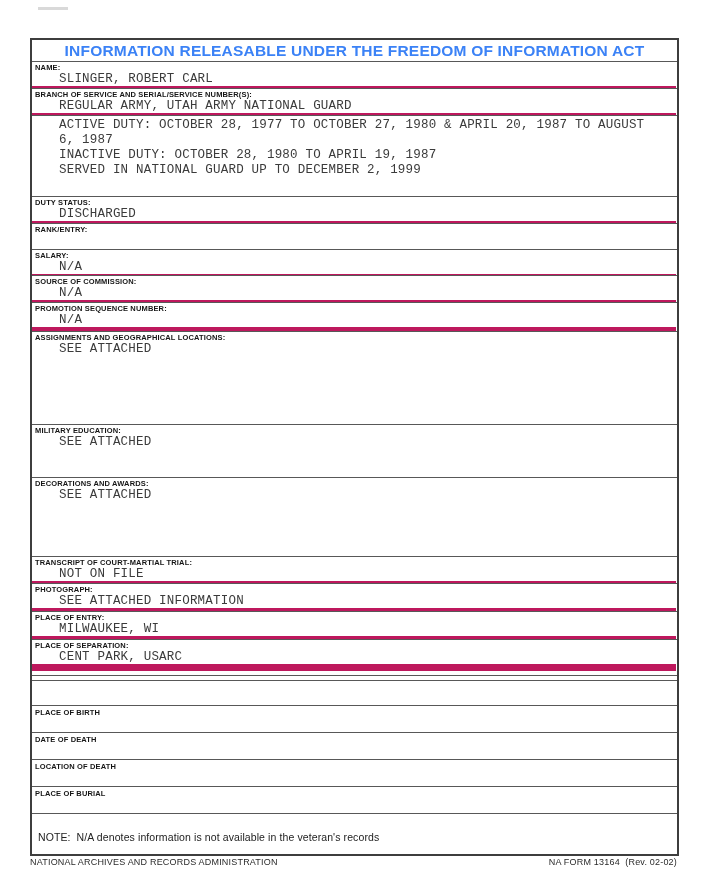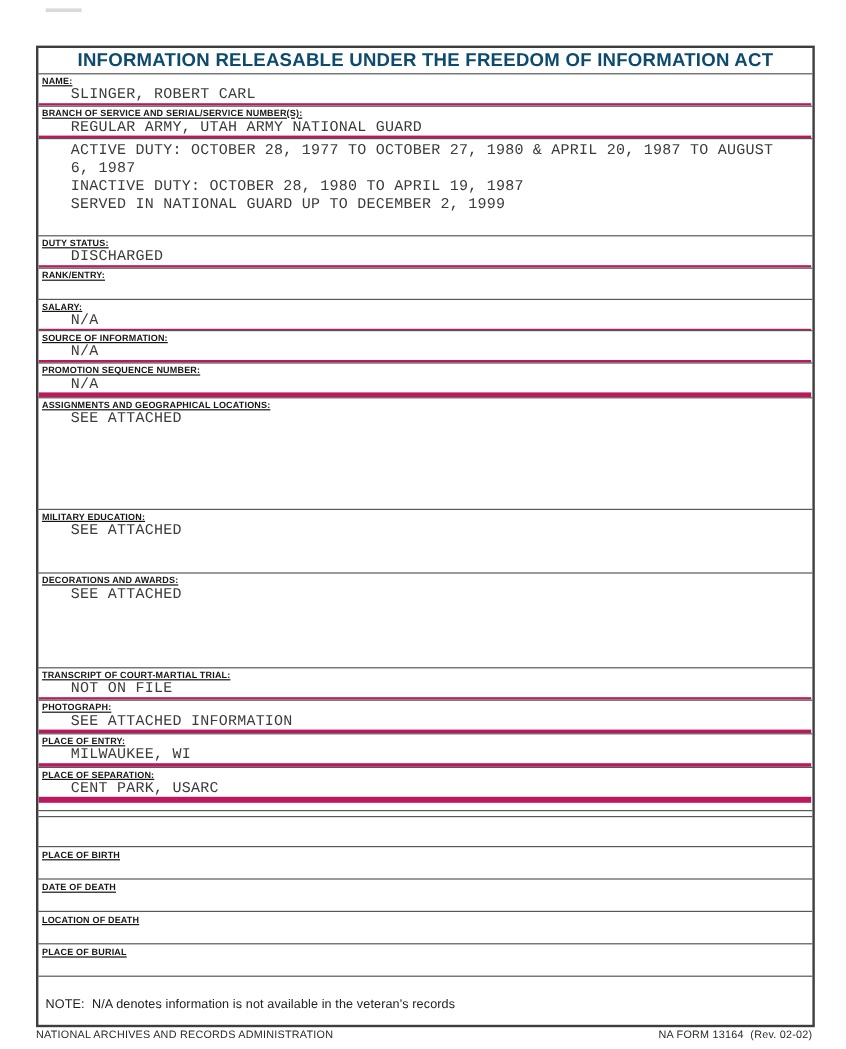--- a/index.html
+++ b/index.html
@@ -20,38 +20,37 @@
   .form {
     position: absolute; left: 30px; top: 38px; width: 645px;
     border: 2px solid #3e3e3e; background: #ffffff;
   }
   .row { border-top: 1px solid #585858; position: relative; overflow: hidden; }
   .row:first-child { border-top: none; }
 
   .title-row { height: 21px; }
   .title-row .title {
     text-align: center; font-weight: bold; font-size: 15.5px;
-    line-height: 21px; letter-spacing: 0.2px; color: #0c4a6e;
+    line-height: 21px; letter-spacing: 0.2px; color: #3b82f6;
     white-space: nowrap;
   }
 
   .f-label {
     font-weight: bold; font-size: 7.5px; letter-spacing: 0.15px;
     padding: 2px 0 0 3px; line-height: 8px; color: #151515;
     white-space: nowrap;
-    text-decoration: underline;
   }
   .f-value {
     font-family: "Liberation Mono", "DejaVu Sans Mono", monospace;
     font-size: 12.5px; letter-spacing: 0.2px; color: #3b3b3b;
     padding-left: 27px; line-height: 12px; padding-top: 1px;
     white-space: nowrap;
   }
   .f-value.u {
-    border-bottom: 5px solid #be185d;
+    border-bottom: 7px solid #be185d;
     margin-right: 1px; padding-bottom: 1px;
   }
 
   .h26 { height: 26px; }
   .h25 { height: 25px; }
   .h27 { height: 27px; }
   .h28 { height: 28px; }
   .row-dates { height: 80px; }
   .row-assignments { height: 92px; }
   .row-miled { height: 52px; }
@@ -129,21 +128,21 @@
     <div class="row h25">
       <div class="f-label">RANK/ENTRY:</div>
     </div>
 
     <div class="row h25">
       <div class="f-label">SALARY:</div>
       <div class="f-value u">N/A</div>
     </div>
 
     <div class="row h26">
-      <div class="f-label">SOURCE OF INFORMATION:</div>
+      <div class="f-label">SOURCE OF COMMISSION:</div>
       <div class="f-value u">N/A</div>
     </div>
 
     <div class="row h28">
       <div class="f-label">PROMOTION SEQUENCE NUMBER:</div>
       <div class="f-value u">N/A</div>
     </div>
 
     <div class="row row-assignments">
       <div class="f-label">ASSIGNMENTS AND GEOGRAPHICAL LOCATIONS:</div>

